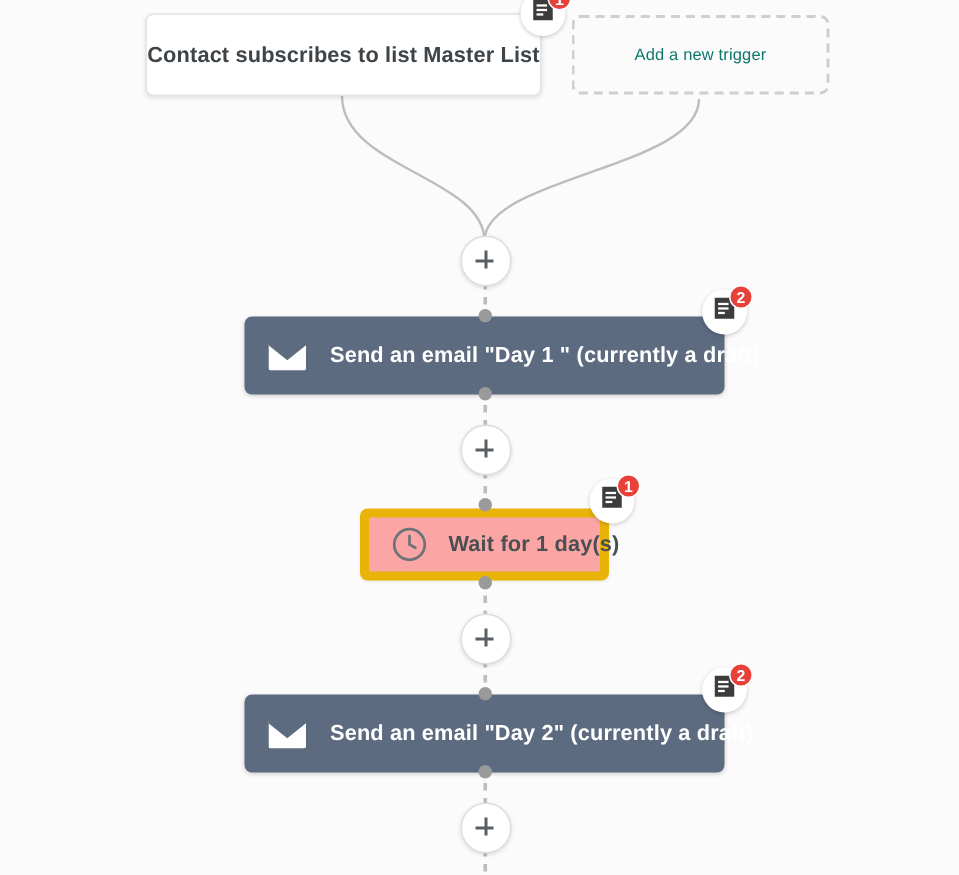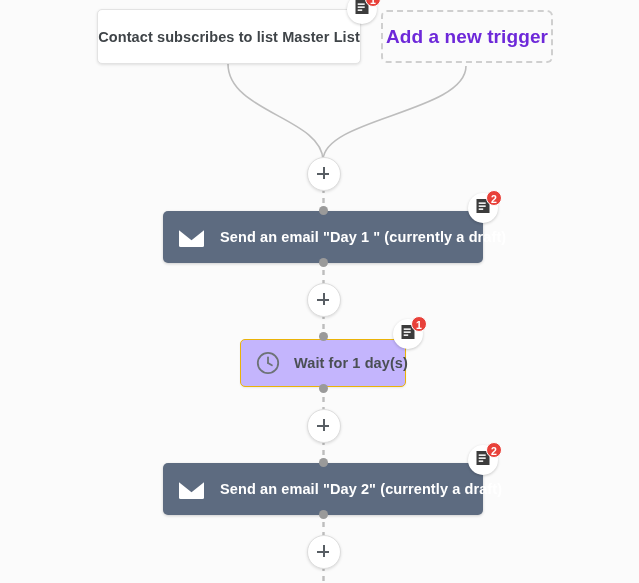--- a/index.html
+++ b/index.html
@@ -62,23 +62,23 @@
   }
 
   
   .add-trigger-card {
     background: #fbfbfb;
     border: 2px dashed #cfcfcf;
     border-radius: 6px;
     justify-content: center;
   }
   .add-trigger-card .node-label {
-    font-size: 19px;
-    font-weight: bold;
-    color: #6d28d9;
+    font-size: 11px;
+    font-weight: normal;
+    color: #0f766e;
     letter-spacing: 0.1px;
     white-space: nowrap;
   }
 
   
   .action-card {
     background: #5d6b80;
     border-radius: 5px;
     box-shadow: 0 1px 3px rgba(0,0,0,0.18);
     padding-left: 16px;
@@ -91,22 +91,22 @@
     white-space: nowrap;
   }
   .action-card .node-icon {
     margin-right: 16px;
     display: flex;
     align-items: center;
   }
 
   
   .delay-card {
-    background: #c4b5fd;
-    border: 1px solid #eab308;
+    background: #fca5a5;
+    border: 6px solid #eab308;
     border-radius: 5px;
     box-shadow: 0 1px 2px rgba(0,0,0,0.07);
     padding-left: 15px;
   }
   .delay-card .node-label {
     font-size: 14.5px;
     font-weight: bold;
     color: #4a4f54;
     letter-spacing: 0.1px;
     white-space: nowrap;

